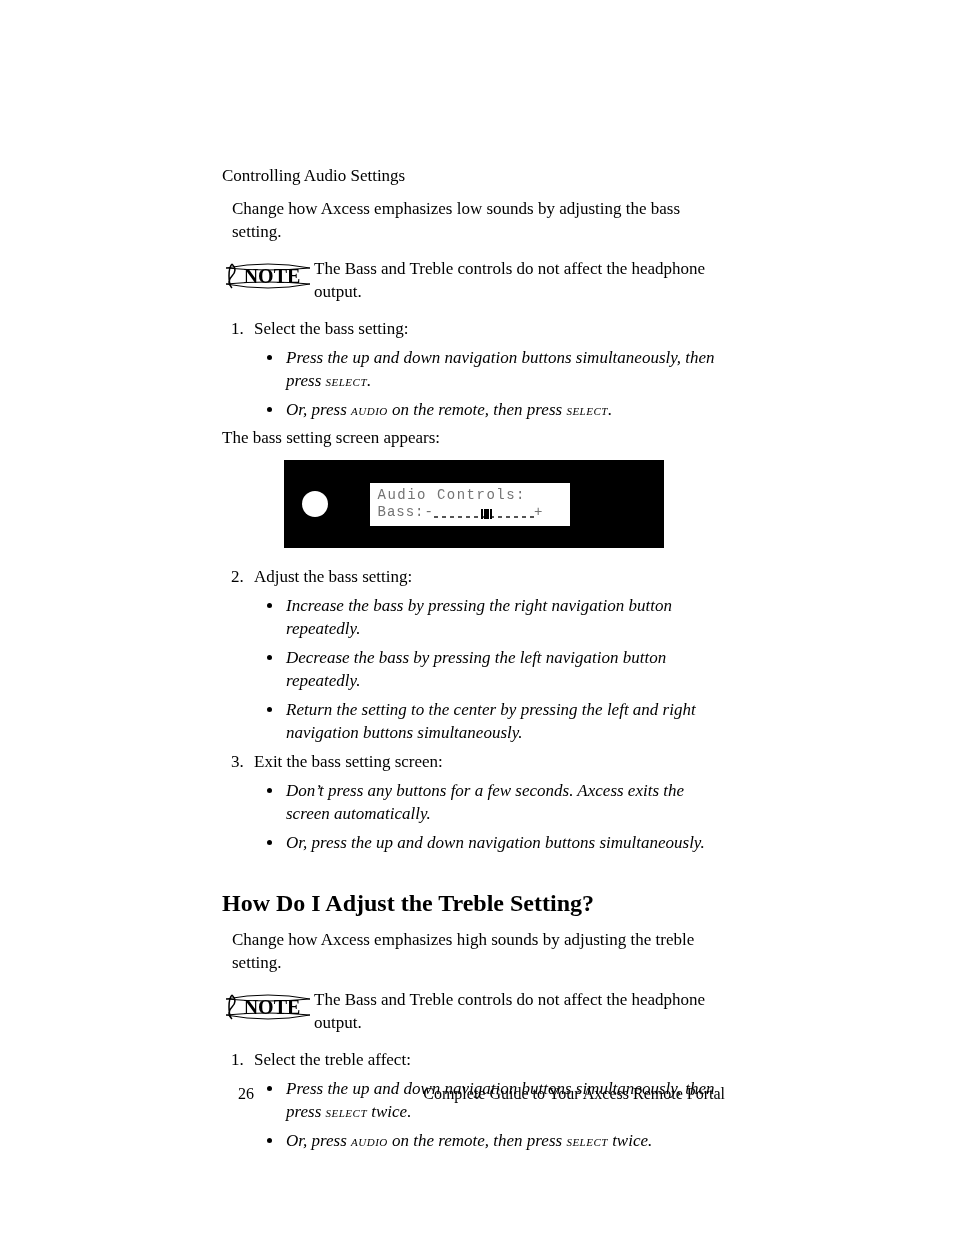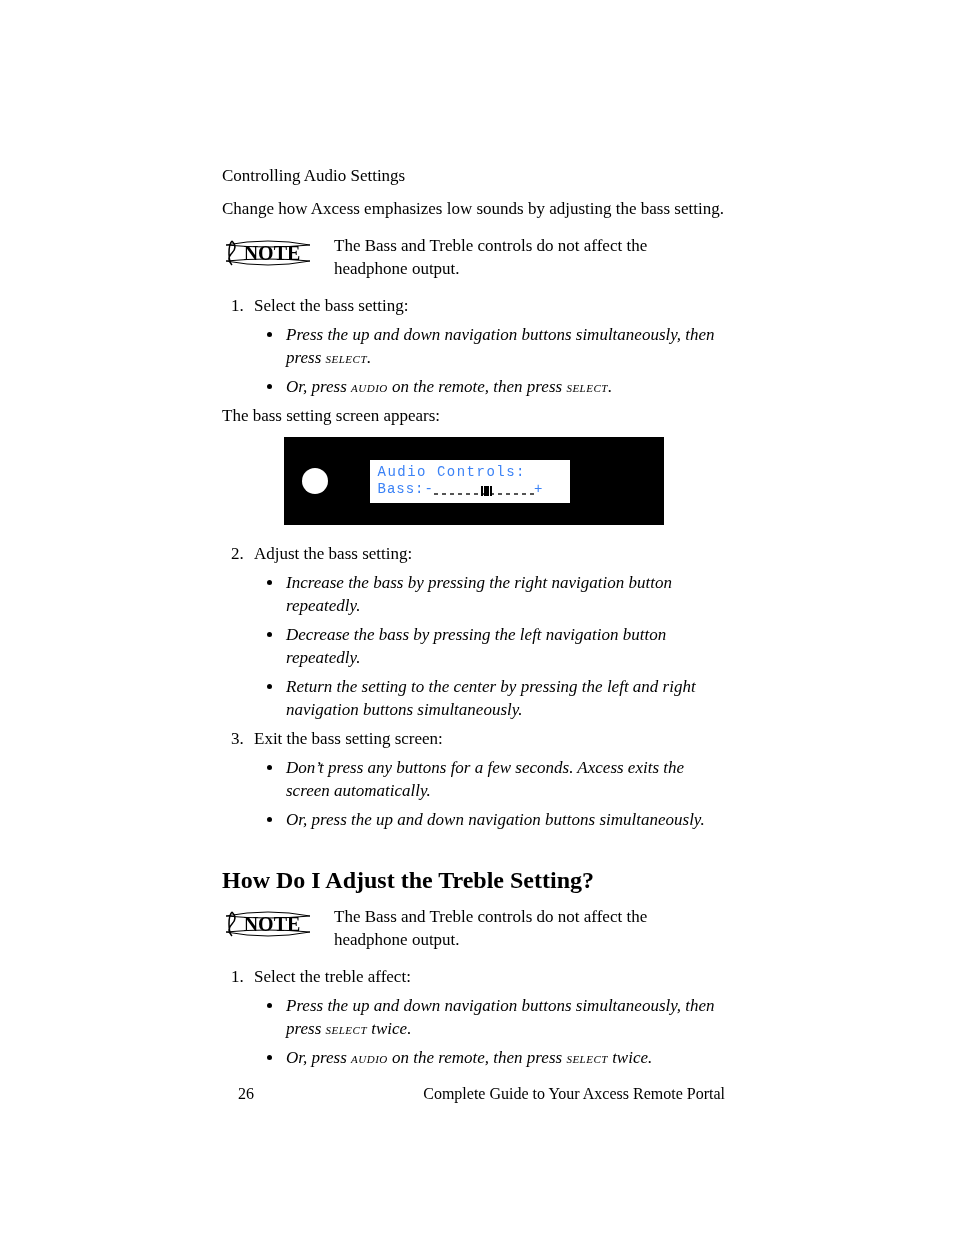--- a/index.html
+++ b/index.html
@@ -24,26 +24,25 @@
   .section-header {
     font-size: 17px;
     margin-bottom: 10px;
   }
   h2 {
     font-weight: 700;
     font-size: 24px;
     margin: 0 0 10px 0;
   }
   .para {
-    margin: 0 0 14px 0;
+    margin: 0 0 14px 10px;
   }
   .note-block {
     display: flex;
     align-items: flex-start;
-    gap: 20px;
     margin: 0 0 14px 0;
   }
   .note-icon {
     flex: 0 0 92px;
     height: 36px;
     position: relative;
   }
   .note-icon svg {
     width: 92px;
     height: 36px;
@@ -98,21 +97,21 @@
   }
   .screen-led {
     width: 26px;
     height: 26px;
     border-radius: 50%;
     background: #fff;
     flex: 0 0 26px;
   }
   .lcd {
     background: #fff;
-    color: #3b82f6;
+    color: #737373;
     font-family: "Courier New", Courier, monospace;
     font-size: 14px;
     line-height: 1.25;
     padding: 4px 8px 4px 8px;
     width: 200px;
     box-sizing: border-box;
   }
   .lcd .line1 {
     letter-spacing: 1.5px;
   }
@@ -235,20 +234,21 @@
       <ul class="bullets">
         <li>Don’t press any buttons for a few seconds. Axcess exits the screen automatically.</li>
         <li>Or, press the up and down navigation buttons simultaneously.</li>
       </ul>
     </li>
   </ol>
 
   <div class="spacer-top"></div>
 
   <h2>How Do I Adjust the Treble Setting?</h2>
+  <p class="para">Change how Axcess emphasizes high sounds by adjusting the treble setting.</p>
 
   <div class="note-block">
     <div class="note-icon">
       <svg viewBox="0 0 92 36" xmlns="http://www.w3.org/2000/svg">
         <path d="M4 10 Q46 2 88 10 Q46 14 4 10 Z" fill="#fff" stroke="#000" stroke-width="1"></path>
         <path d="M4 26 Q46 34 88 26 Q46 22 4 26 Z" fill="#fff" stroke="#000" stroke-width="1"></path>
         <path d="M10 6 C6 10 6 26 10 30 M10 6 C14 10 14 14 10 18 M10 18 C6 22 6 26 10 30" fill="none" stroke="#000" stroke-width="1.5"></path>
         <text x="50" y="25" text-anchor="middle" font-family="Georgia, serif" font-weight="700" font-size="20" fill="#000">NOTE</text>
       </svg>
     </div>

